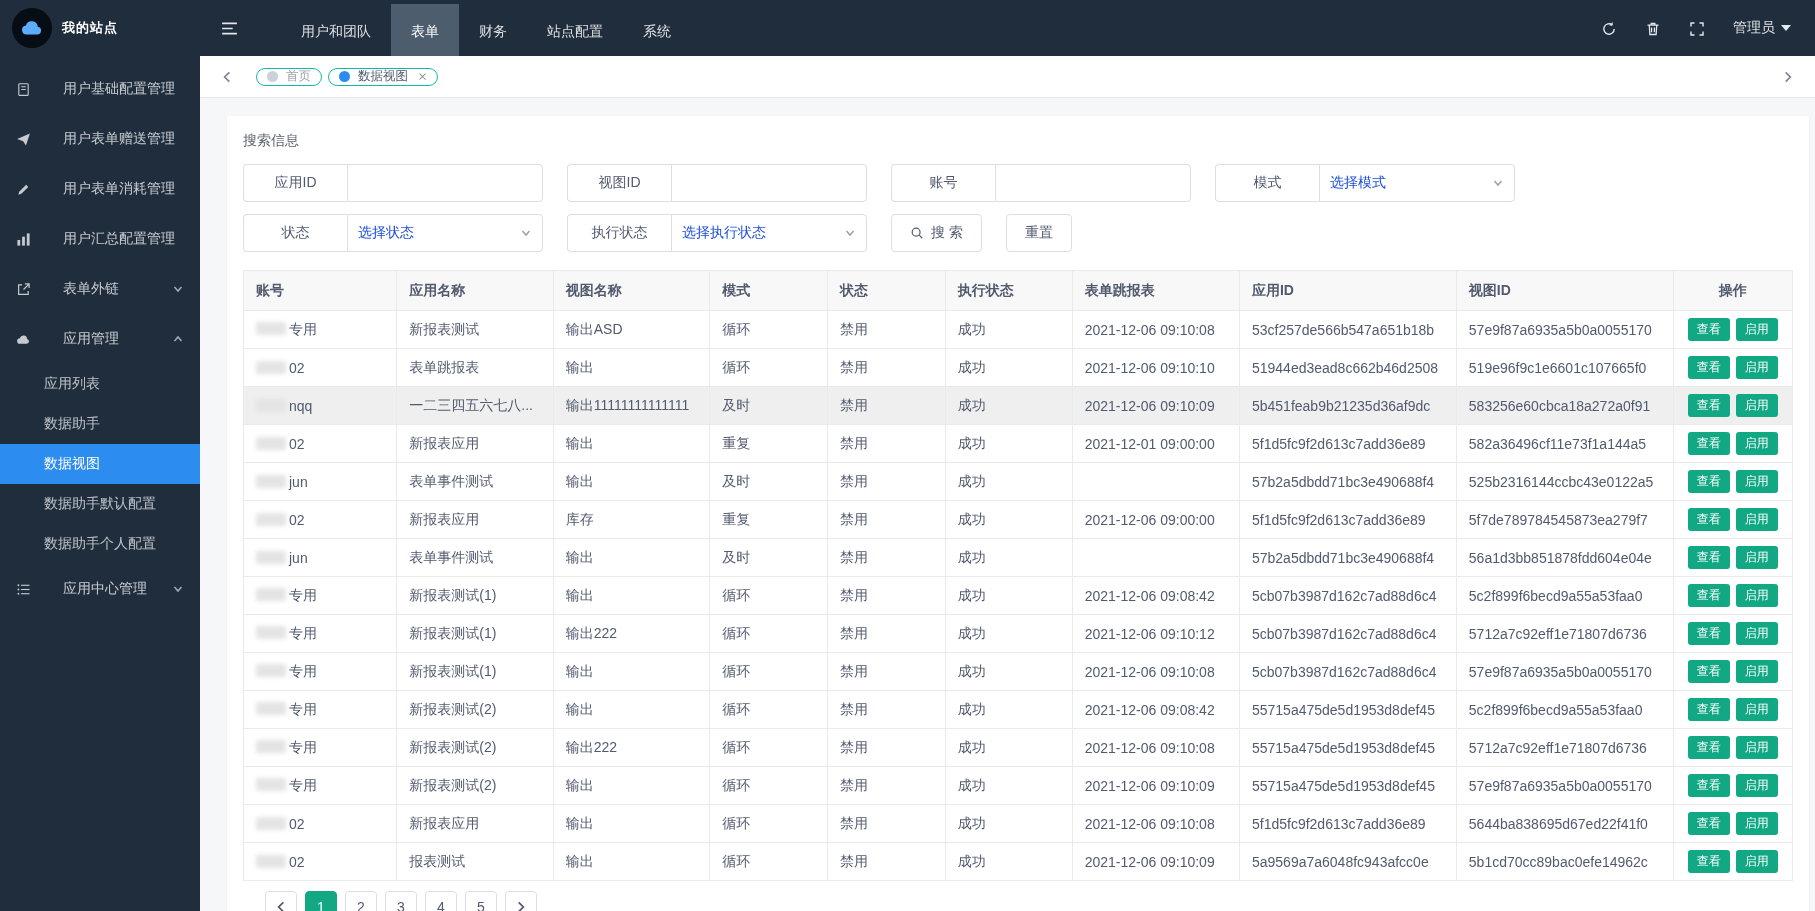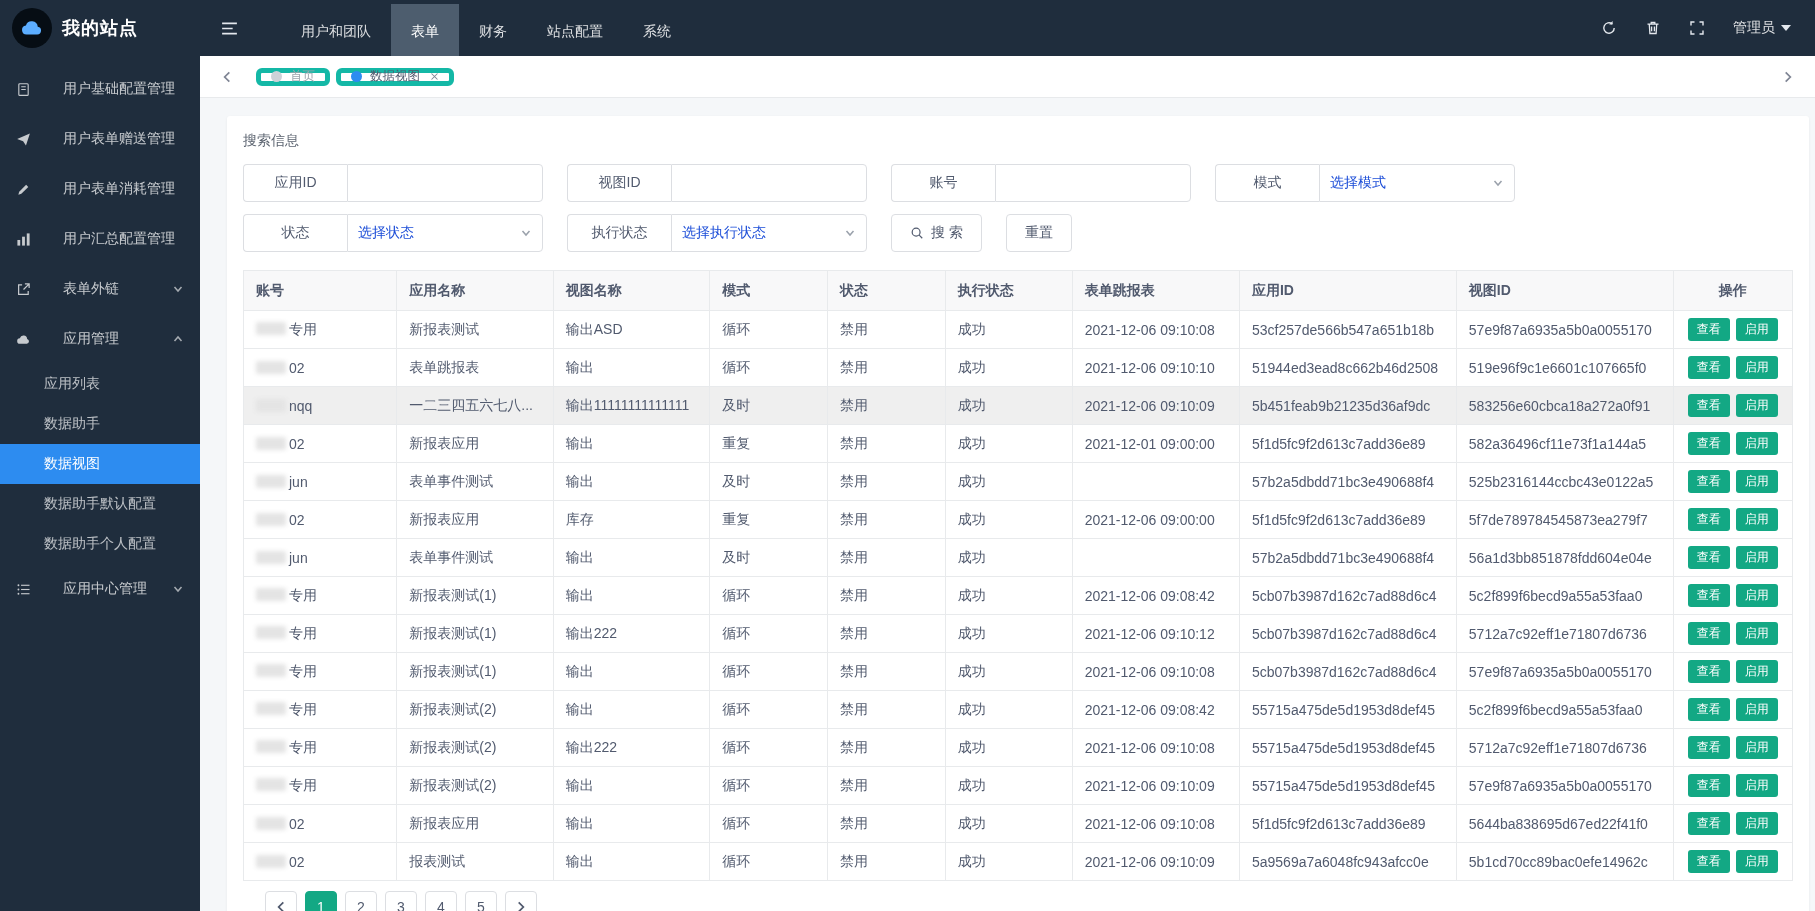--- a/index.html
+++ b/index.html
@@ -3,46 +3,46 @@
 <meta charset="utf-8">
 <style>
   * { margin:0; padding:0; box-sizing:border-box; }
   html,body { width:1815px; height:911px; overflow:hidden; font-family:"Liberation Sans","DejaVu Sans",sans-serif; }
   body { display:flex; background:#f5f7f9; color:#515a6e; }
 
   
   .sidebar { width:200px; min-width:200px; height:911px; background:#1f2d3d; display:flex; flex-direction:column; }
   .logo-row { height:56px; display:flex; align-items:center; gap:10px; padding:0 12px; }
   .logo-circle { width:40px; height:40px; border-radius:50%; background:#060d14; display:flex; align-items:center; justify-content:center; flex:none; }
-  .site-name { font-size:18px; font-weight:bold; color:#fff; letter-spacing:1px; white-space:nowrap; }
+  .site-name { font-size:13px; font-weight:bold; color:#fff; letter-spacing:1px; white-space:nowrap; }
   .menu { flex:1; padding-top:8px; overflow:hidden; }
   .menu-item { height:50px; display:flex; align-items:center; gap:10px; padding:0 16px; color:rgba(255,255,255,.75); font-size:14px; cursor:pointer; white-space:nowrap; }
   .menu-item .mi { display:flex; flex:none; }
   .menu-item .chev { margin-left:auto; color:rgba(255,255,255,.6); display:flex; }
   .mi-label { overflow:hidden; text-overflow:ellipsis;margin-left:22px; }
   .sub-item { height:40px; display:flex; align-items:center; padding:0 16px 0 44px; color:rgba(255,255,255,.7); font-size:14px; cursor:pointer; white-space:nowrap; }
   .sub-item.active { background:#2d8cf0; color:#fff; }
 
   
   .main { flex:1; display:flex; flex-direction:column; height:911px; overflow:hidden; min-width:0; }
 
   
   .topbar { height:56px; background:#1f2d3d; display:flex; align-items:center; padding:0 24px 0 20px; flex:none; }
   .tb-icon { color:#e4e8ee; display:flex; align-items:center; cursor:pointer; }
   .top-nav { display:flex; margin-left:42px; height:48px; }
   .nav-item { height:56px; display:flex; align-items:center; padding:0 20px; color:rgba(255,255,255,.85); font-size:14px; cursor:pointer; white-space:nowrap; }
   .nav-item.active { background:#4d5d6e; color:#fff; }
-  .tb-right { margin-left:auto; display:flex; align-items:center; gap:28px; }
+  .tb-right { margin-left:auto; display:flex; align-items:flex-end; gap:28px; }
   .admin { display:flex; align-items:center; gap:6px; color:rgba(255,255,255,.85); font-size:14px; cursor:pointer; }
 
   
   .tags-bar { height:42px; background:#fff; border-bottom:1px solid #e8eaec; display:flex; align-items:center; padding:0 12px; flex:none; }
   .tag-arrow { width:30px; height:42px; display:flex; align-items:center; justify-content:center; color:#808695; cursor:pointer; flex:none; }
   .tags { flex:1; display:flex; align-items:center; gap:6px; margin-left:14px; overflow:hidden; }
-  .tag { height:18px; display:flex; align-items:center; gap:8px; padding:0 10px; background:#fff; border:5px solid #14b8a6; border-radius:6px; font-size:12.5px; color:#9ea4ad; cursor:pointer; white-space:nowrap; }
+  .tag { height:18px; display:flex; align-items:center; gap:8px; padding:0 10px; background:#fff; border:1px solid #14b8a6; border-radius:12px; font-size:12.5px; color:#9ea4ad; cursor:pointer; white-space:nowrap; }
   .tag.active { color:#515a6e; }
   .dot { width:11px; height:11px; border-radius:50%; background:#cdd2d8; flex:none; }
   .dot-active { background:#2d8cf0; }
   .tag-close { display:flex; color:#808695; margin-left:2px; }
 
   
   .content { flex:1; padding:18px 6px 0 27px; overflow:hidden; }
   .card { background:#fff; border-radius:3px; padding:14px 16px 16px; box-shadow:0 1px 3px rgba(0,0,0,.06); }
 
   .search-title { font-size:14px; color:#5c6470; margin:2px 0 14px; }

